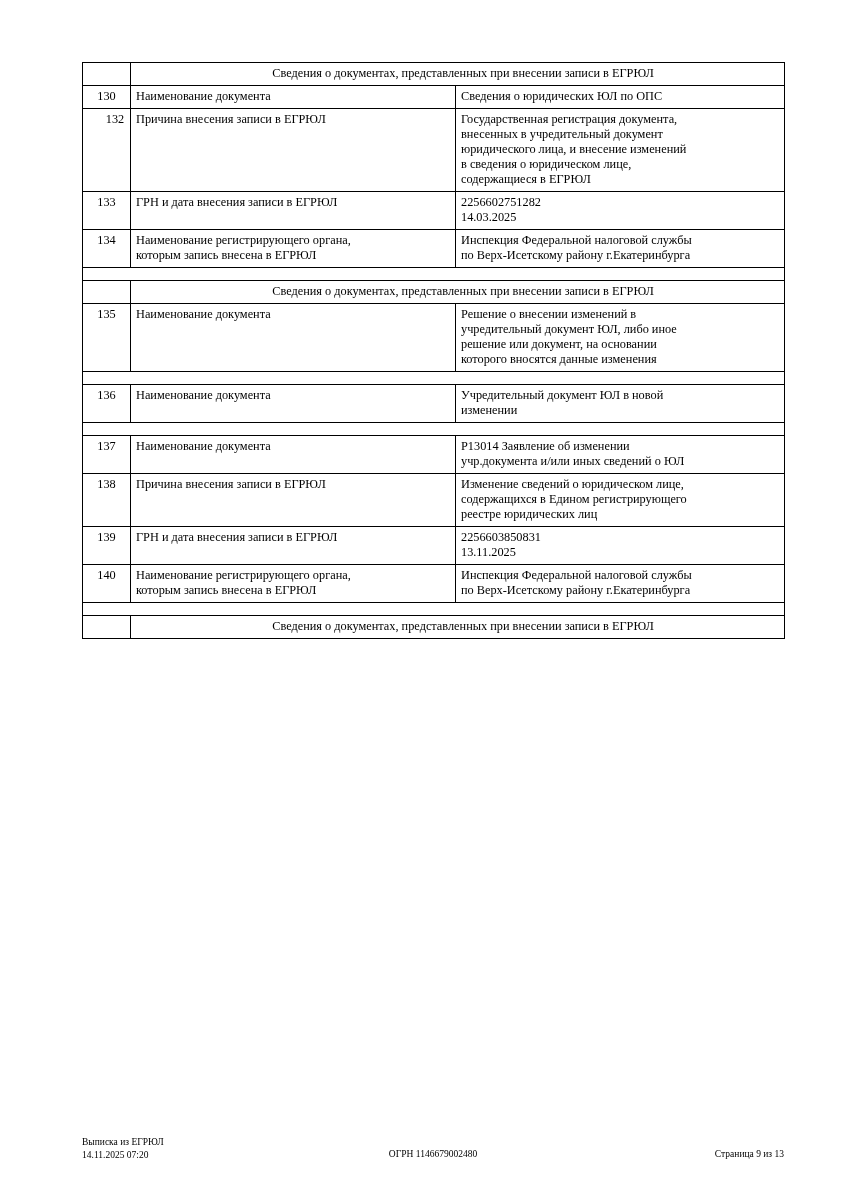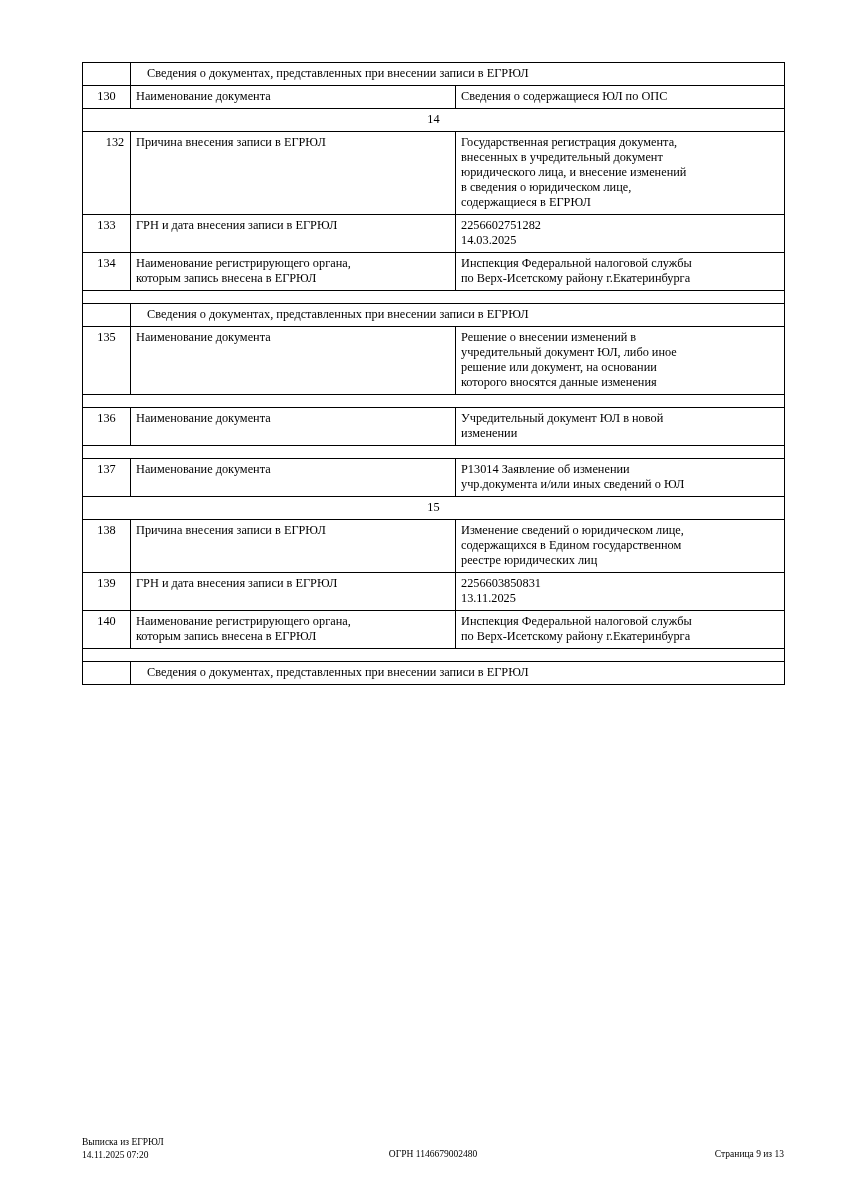--- a/index.html
+++ b/index.html
@@ -39,20 +39,21 @@
   .col-num { width: 48px; text-align: center; }
   .col-name { width: 325px; }
   .col-val  { width: 329px; }
 
   tr.spacer td {
     height: 12px;
     padding: 0;
   }
   td.section-head {
     padding-left: 16px;
+    text-align: center;
   }
   td.center-num {
     text-align: center;
     font-weight: normal;
   }
   .valline { display: block; }
 
   .footer {
     position: absolute;
     left: 82px;
@@ -93,25 +94,22 @@
     </colgroup>
     <tbody>
         <tr>
           <td></td>
           <td colspan="2" class="section-head">Сведения о документах, представленных при внесении записи в ЕГРЮЛ</td>
         </tr>
         <tr>
           <td class="col-num" style="text-align: center;">130</td>
           <td>Наименование документа</td>
           <td>
-            <span class="valline">Сведения о содержащиеся ЮЛ по ОПС</span>
-          </td>
-        </tr>
-        <tr>
-          <td colspan="3" class="center-num">14</td>
+            <span class="valline">Сведения о юридических ЮЛ по ОПС</span>
+          </td>
         </tr>
         <tr>
           <td class="col-num" style=" padding-left: 22px;">132</td>
           <td>Причина внесения записи в ЕГРЮЛ</td>
           <td>
             <span class="valline">Государственная регистрация документа,</span>
             <span class="valline">внесенных в учредительный документ</span>
             <span class="valline">юридического лица, и внесение изменений</span>
             <span class="valline">в сведения о юридическом лице,</span>
             <span class="valline">содержащиеся в ЕГРЮЛ</span>
@@ -169,28 +167,25 @@
         </tr>
         <tr>
           <td class="col-num" style="text-align: center;">137</td>
           <td>Наименование документа</td>
           <td>
             <span class="valline">Р13014 Заявление об изменении</span>
             <span class="valline">учр.документа и/или иных сведений о ЮЛ</span>
           </td>
         </tr>
         <tr>
-          <td colspan="3" class="center-num">15</td>
-        </tr>
-        <tr>
           <td class="col-num" style="text-align: center;">138</td>
           <td>Причина внесения записи в ЕГРЮЛ</td>
           <td>
             <span class="valline">Изменение сведений о юридическом лице,</span>
-            <span class="valline">содержащихся в Едином государственном</span>
+            <span class="valline">содержащихся в Едином регистрирующего</span>
             <span class="valline">реестре юридических лиц</span>
           </td>
         </tr>
         <tr>
           <td class="col-num" style="text-align: center;">139</td>
           <td>ГРН и дата внесения записи в ЕГРЮЛ</td>
           <td>
             <span class="valline">2256603850831</span>
             <span class="valline">13.11.2025</span>
           </td>

